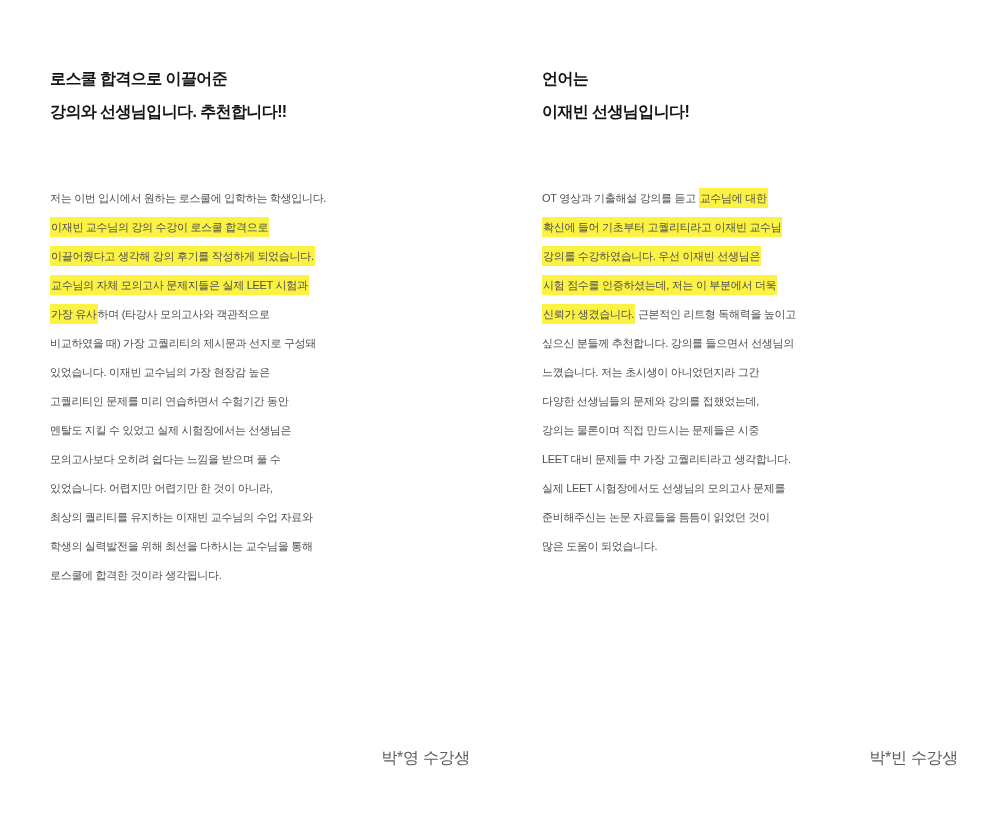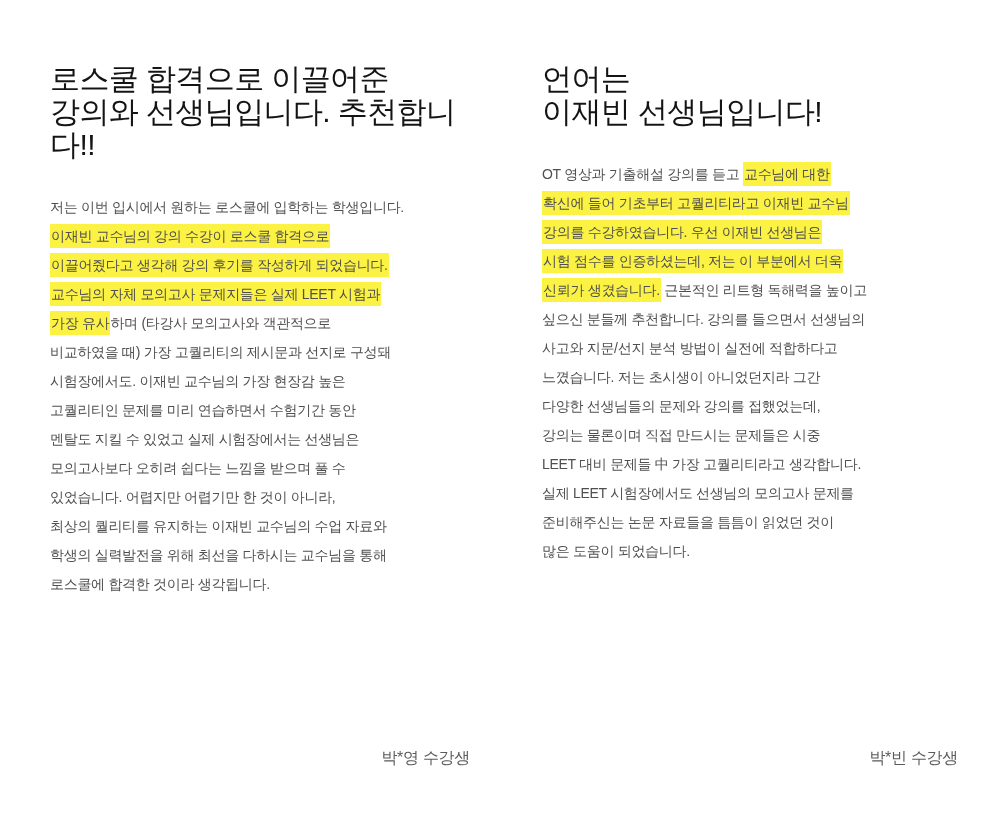--- a/index.html
+++ b/index.html
@@ -21,29 +21,29 @@
     margin:0 auto;
   }
   .col{
     position:absolute;
     top:62px;
     height:720px;
   }
   .col-left{left:50px;width:420px;}
   .col-right{left:542px;width:416px;}
   .title{
-    font-size:30px;
+    font-size:16px;
     line-height:33px;
-    font-weight:400;
+    font-weight:700;
     color:var(--title);
     letter-spacing:-0.6px;
   }
   .body{
-    margin-top:32px;
-    font-size:14px;
+    margin-top:56px;
+    font-size:11px;
     color:var(--body);
     letter-spacing:-0.3px;
   }
   .body-line{
     height:29px;
     line-height:29px;
     white-space:nowrap;
   }
   .body-line .hl{
     background:var(--hl);
@@ -71,21 +71,21 @@
         <div>로스쿨 합격으로 이끌어준</div>
         <div>강의와 선생님입니다. 추천합니다!!</div>
       </div>
     <div class="body">
         <div class="body-line"><span class="">저는 이번 입시에서 원하는 로스쿨에 입학하는 학생입니다.</span></div>
         <div class="body-line"><span class="hl">이재빈 교수님의 강의 수강이 로스쿨 합격으로</span></div>
         <div class="body-line"><span class="hl">이끌어줬다고 생각해 강의 후기를 작성하게 되었습니다.</span></div>
         <div class="body-line"><span class="hl">교수님의 자체 모의고사 문제지들은 실제 LEET 시험과</span></div>
         <div class="body-line"><span class="hl">가장 유사</span><span class="">하며 (타강사 모의고사와 객관적으로</span></div>
         <div class="body-line"><span class="">비교하였을 때) 가장 고퀄리티의 제시문과 선지로 구성돼</span></div>
-        <div class="body-line"><span class="">시험장에서도. 이재빈 교수님의 가장 현장감 높은</span></div>
+        <div class="body-line"><span class="">있었습니다. 이재빈 교수님의 가장 현장감 높은</span></div>
         <div class="body-line"><span class="">고퀄리티인 문제를 미리 연습하면서 수험기간 동안</span></div>
         <div class="body-line"><span class="">멘탈도 지킬 수 있었고 실제 시험장에서는 선생님은</span></div>
         <div class="body-line"><span class="">모의고사보다 오히려 쉽다는 느낌을 받으며 풀 수</span></div>
         <div class="body-line"><span class="">있었습니다. 어렵지만 어렵기만 한 것이 아니라,</span></div>
         <div class="body-line"><span class="">최상의 퀄리티를 유지하는 이재빈 교수님의 수업 자료와</span></div>
         <div class="body-line"><span class="">학생의 실력발전을 위해 최선을 다하시는 교수님을 통해</span></div>
         <div class="body-line"><span class="">로스쿨에 합격한 것이라 생각됩니다.</span></div>
       </div>
     <div class="attribution">박*영 수강생</div>
   </section>
@@ -95,21 +95,20 @@
         <div>언어는</div>
         <div>이재빈 선생님입니다!</div>
       </div>
     <div class="body">
         <div class="body-line"><span class="">OT 영상과 기출해설 강의를 듣고 </span><span class="hl">교수님에 대한</span></div>
         <div class="body-line"><span class="hl">확신에 들어 기초부터 고퀄리티라고 이재빈 교수님</span></div>
         <div class="body-line"><span class="hl">강의를 수강하였습니다. 우선 이재빈 선생님은</span></div>
         <div class="body-line"><span class="hl">시험 점수를 인증하셨는데, 저는 이 부분에서 더욱</span></div>
         <div class="body-line"><span class="hl">신뢰가 생겼습니다.</span><span class=""> 근본적인 리트형 독해력을 높이고</span></div>
         <div class="body-line"><span class="">싶으신 분들께 추천합니다. 강의를 들으면서 선생님의</span></div>
-        <div class="body-line"><span class="">사고와 지문/선지 분석 방법이 실전에 적합하다고</span></div>
         <div class="body-line"><span class="">느꼈습니다. 저는 초시생이 아니었던지라 그간</span></div>
         <div class="body-line"><span class="">다양한 선생님들의 문제와 강의를 접했었는데,</span></div>
         <div class="body-line"><span class="">강의는 물론이며 직접 만드시는 문제들은 시중</span></div>
         <div class="body-line"><span class="">LEET 대비 문제들 中 가장 고퀄리티라고 생각합니다.</span></div>
         <div class="body-line"><span class="">실제 LEET 시험장에서도 선생님의 모의고사 문제를</span></div>
         <div class="body-line"><span class="">준비해주신는 논문 자료들을 틈틈이 읽었던 것이</span></div>
         <div class="body-line"><span class="">많은 도움이 되었습니다.</span></div>
       </div>
     <div class="attribution">박*빈 수강생</div>
   </section>

